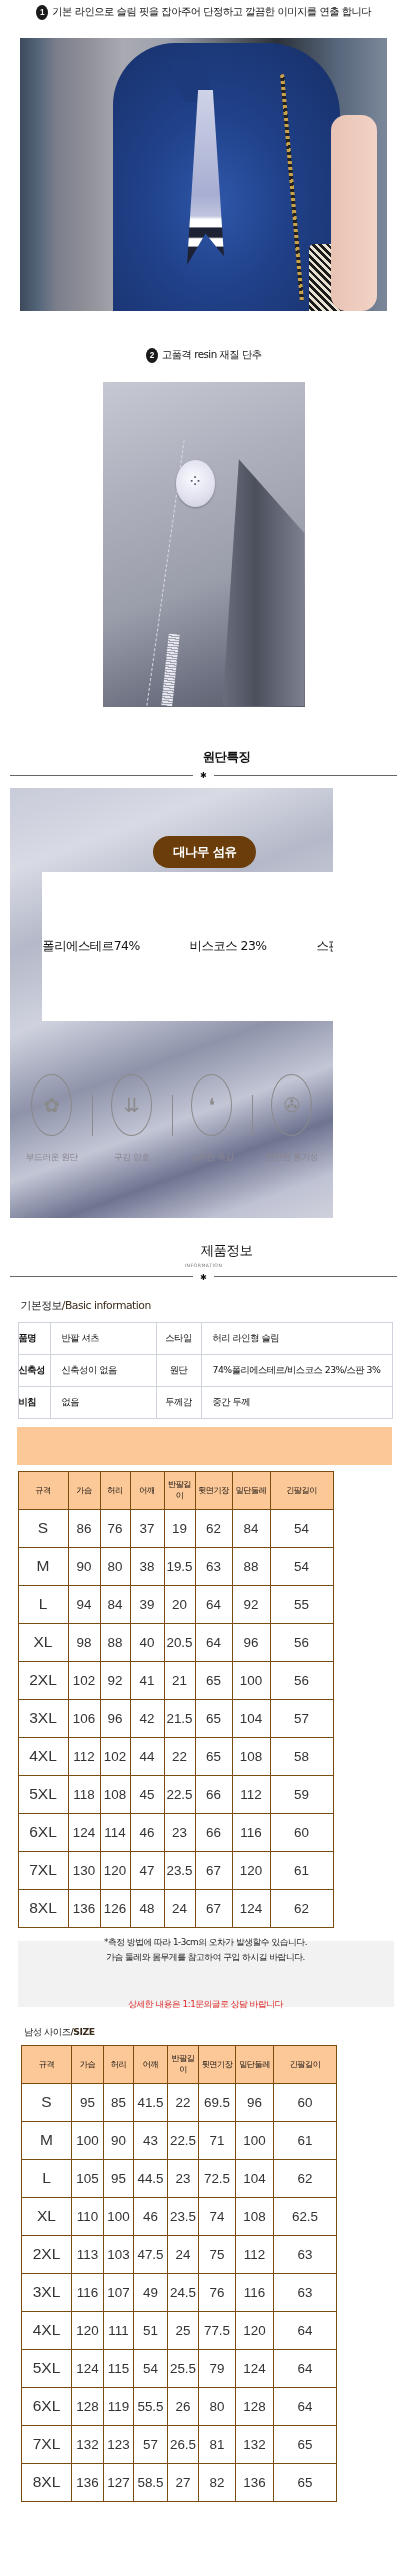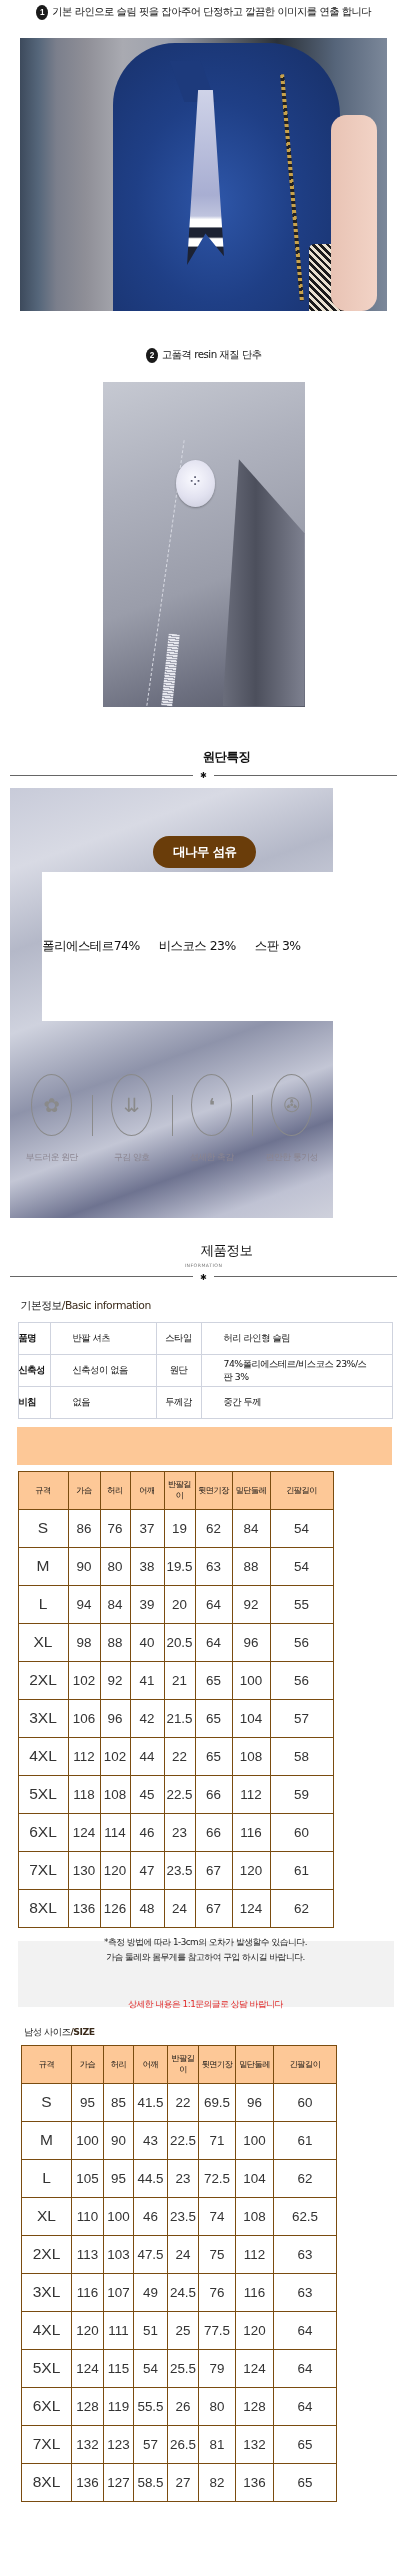--- a/index.html
+++ b/index.html
@@ -32,32 +32,32 @@
   .section-head .title { font-size: 12.4px; font-weight: bold; color: #111; letter-spacing: -0.5px; padding-left: 46px; }
   .section-head .subtitle { font-size: 4.6px; color: #777; letter-spacing: 0.5px; margin-top: 2.1px; }
   .divider { display: flex; align-items: center; margin: 4.1px 10.3px 0; }
   .divider .line { flex: 1; height: 0.5px; background: #666; }
   .divider .leaf { width: 20.6px; text-align: center; font-size: 8.2px; color: #111; }
 
   
   .fabric { margin: 8.2px 10.3px 0; width: 323px; height: 430px; position: relative; overflow: hidden;
     background: linear-gradient(160deg, #c8cbd9 0%, #d8dae4 15%, #b4b8c8 30%, #cfd2de 45%, #8e93aa 60%, #c3c6d5 72%, #6e7390 82%, #bfc2d3 92%, #cfd1dc 100%); }
   .fabric .pill { position: absolute; left: 143px; top: 48px; width: 103px; height: 32px; border-radius: 16px; background: #6a3d0a; color: #fff; font-size: 12.4px; font-weight: bold; display: flex; align-items: center; justify-content: center; letter-spacing: -0.5px; }
-  .fabric .card { position: absolute; left: 32px; top: 84px; width: 320px; height: 149px; background: #fff; display: flex; align-items: center; justify-content: flex-start; gap: 19px; font-size: 12.4px; color: #111; letter-spacing: -0.5px; }
+  .fabric .card { position: absolute; left: 32px; top: 84px; width: 320px; height: 149px; background: #fff; display: flex; align-items: center; justify-content: space-between; gap: 19px; font-size: 12.4px; color: #111; letter-spacing: -0.5px; }
   .fabric .features { position: absolute; left: 0; right: 0; top: 286px; display: flex; justify-content: center; }
   .feature { width: 80px; display: flex; flex-direction: column; align-items: center; position: relative; }
   .feature + .feature::before { content: ""; position: absolute; left: 0; top: 20.6px; width: 0.5px; height: 41px; background: #8b8b8b; }
   .feature .circle { width: 41px; height: 62px; border: 0.8px solid #8a8a8a; border-radius: 50%; display: flex; align-items: center; justify-content: center; font-size: 19.6px; color: #8a8a8a; }
   .feature .label { margin-top: 15.5px; font-size: 8.8px; color: #8b8590; letter-spacing: -0.5px; }
 
   
   .info-title { margin: 17.5px 0 0 20.6px; font-size: 10.8px; color: #222; letter-spacing: -0.5px; }
   .info-title .en { color: #3a2a1a; }
   table.basic { margin: 9.3px 0 0 17.5px; width: 375px; border-collapse: collapse; font-size: 9.3px; letter-spacing: -0.5px; }
-  table.basic td { border: 0.5px solid #cfd3de; height: 32px; padding: 0 22px; color: #111; }
+  table.basic td { border: 0.5px solid #cfd3de; height: 32px; padding: 0 11px; color: #111; }
   table.basic td.k { width: 32px; padding: 0; font-weight: bold; }
   table.basic td.k2 { text-align: center; width: 45px; padding: 0; }
   table.basic td.v1 { width: 106px; }
   .orange-bar { margin: 7.2px 0 0 17px; width: 375px; height: 38px; background: #fdc897; }
 
   .size-title { margin: 18.5px 0 0 20.6px; font-size: 9.3px; color: #222; letter-spacing: -0.5px; }
   .size-title .en { color: #3a2a1a; font-weight: bold; }
   table.size { margin: 6.2px 0 0 17.5px; border-collapse: collapse; font-family: "Liberation Sans", sans-serif; }
   table.size th, table.size td { border: 0.8px solid #7a4c10; text-align: center; color: #333; }
   table.size th { background: #fdc897; height: 38px; font-size: 8.2px; font-weight: normal; color: #111; letter-spacing: -0.5px; font-family: "DejaVu Sans", sans-serif; }

